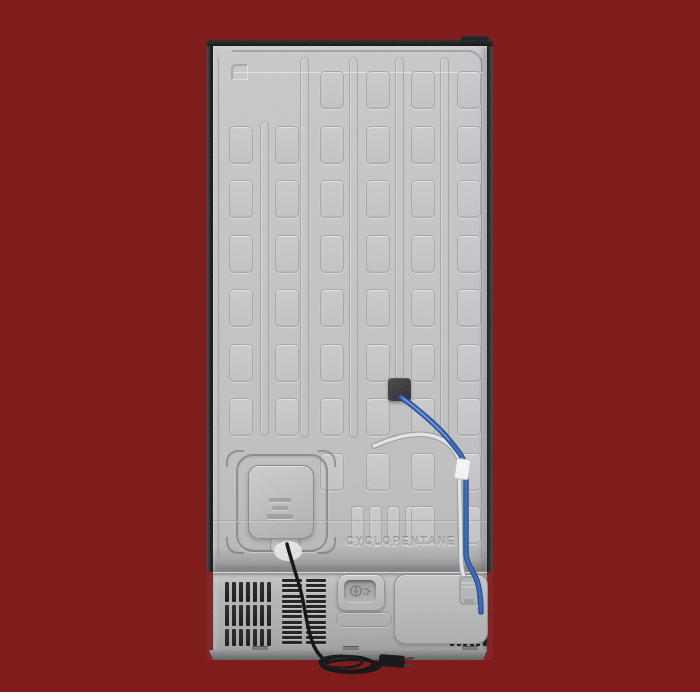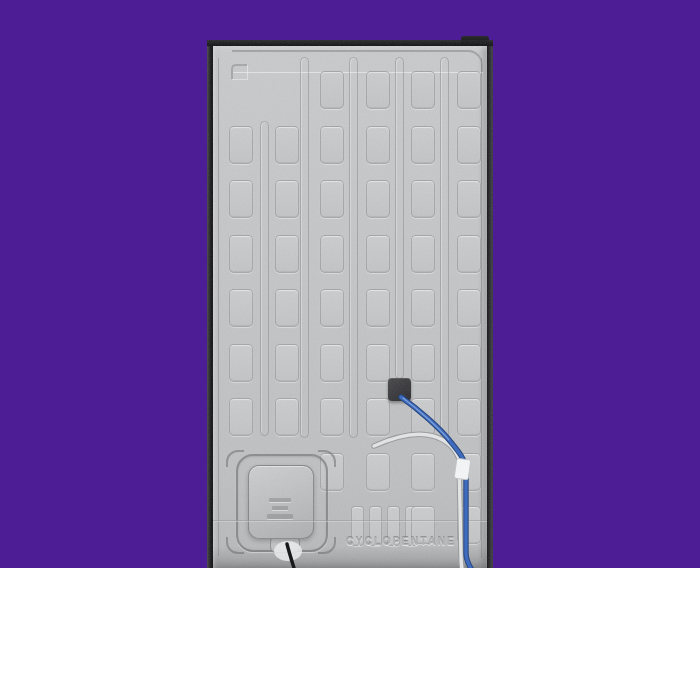--- a/index.html
+++ b/index.html
@@ -1,16 +1,16 @@
 <!DOCTYPE html>
 <html><head>
 <meta charset="utf-8">
 <style>
   html,body{margin:0;padding:0;background:#ffffff;}
-  .stage{position:relative;width:700px;height:568px;background:#4c1d95;overflow:hidden;
+  .stage{position:relative;width:700px;height:692px;background:#7f1d1d;overflow:hidden;
          font-family:"Liberation Sans", sans-serif;}
   .abs{position:absolute;}
 
   
   .frame-left{left:207px;top:40px;width:6px;height:532px;
     background:linear-gradient(90deg,#46474a,#131315 70%);}
   .frame-right{left:487px;top:40px;width:6px;height:532px;
     background:linear-gradient(90deg,#131315,#3a3b3e 80%);}
   .frame-top{left:207px;top:40px;width:286px;height:6px;
     background:linear-gradient(180deg,#2a2b2d,#0f0f11);}

